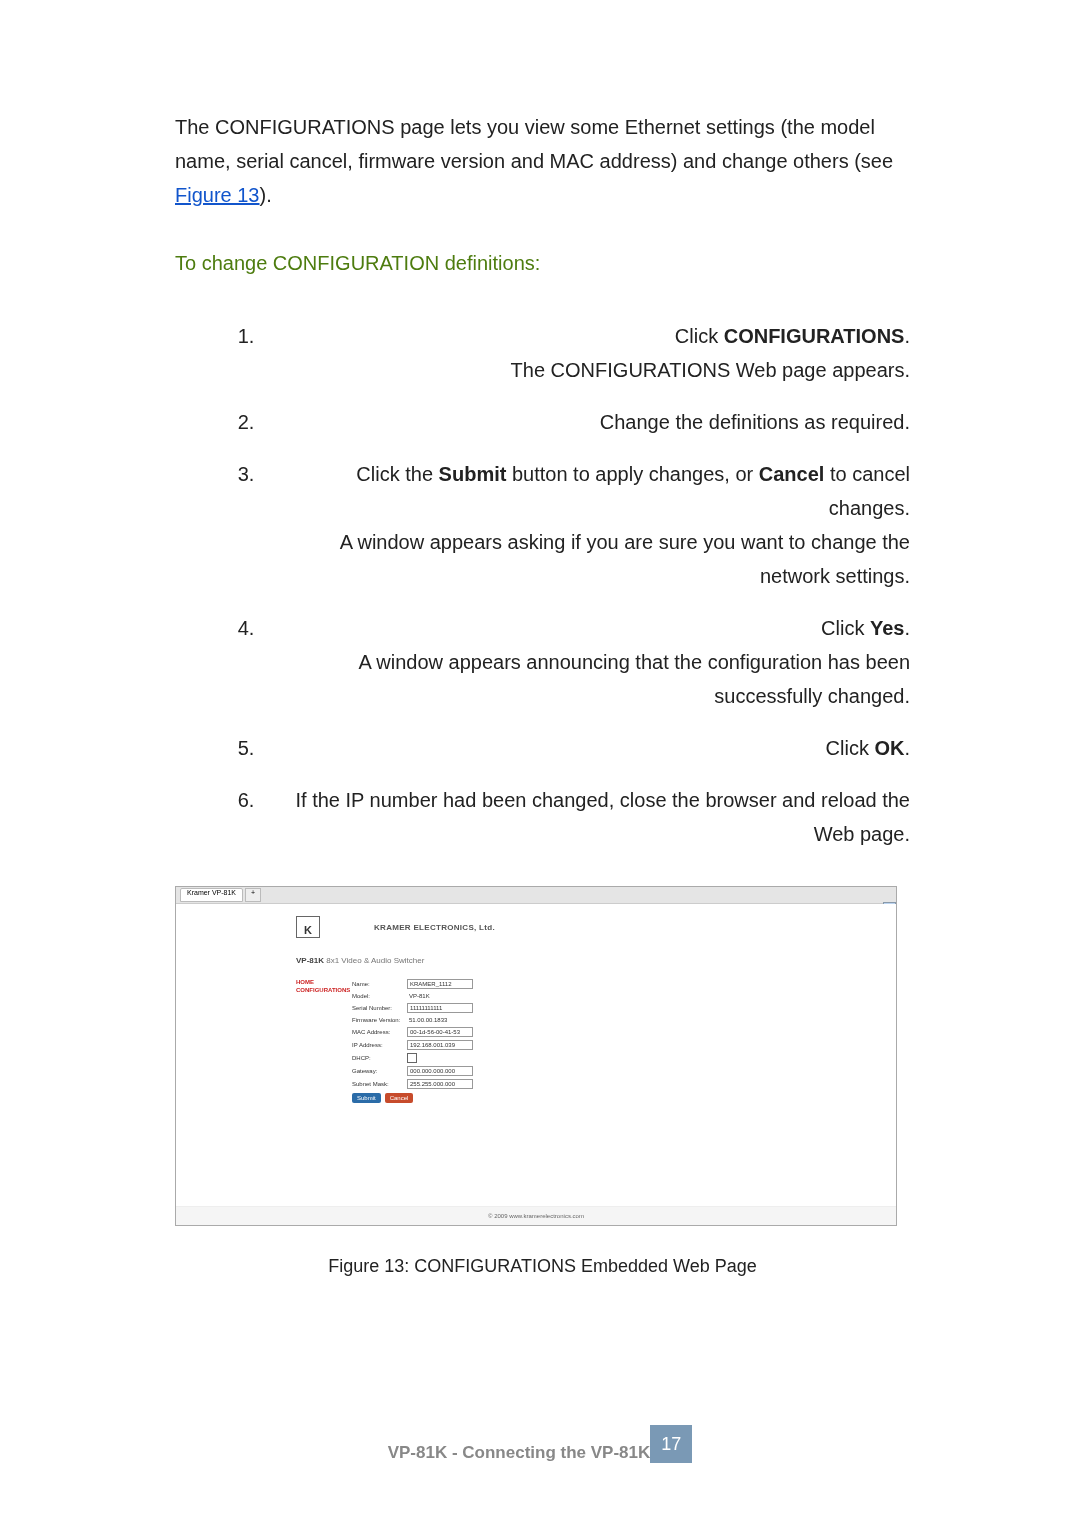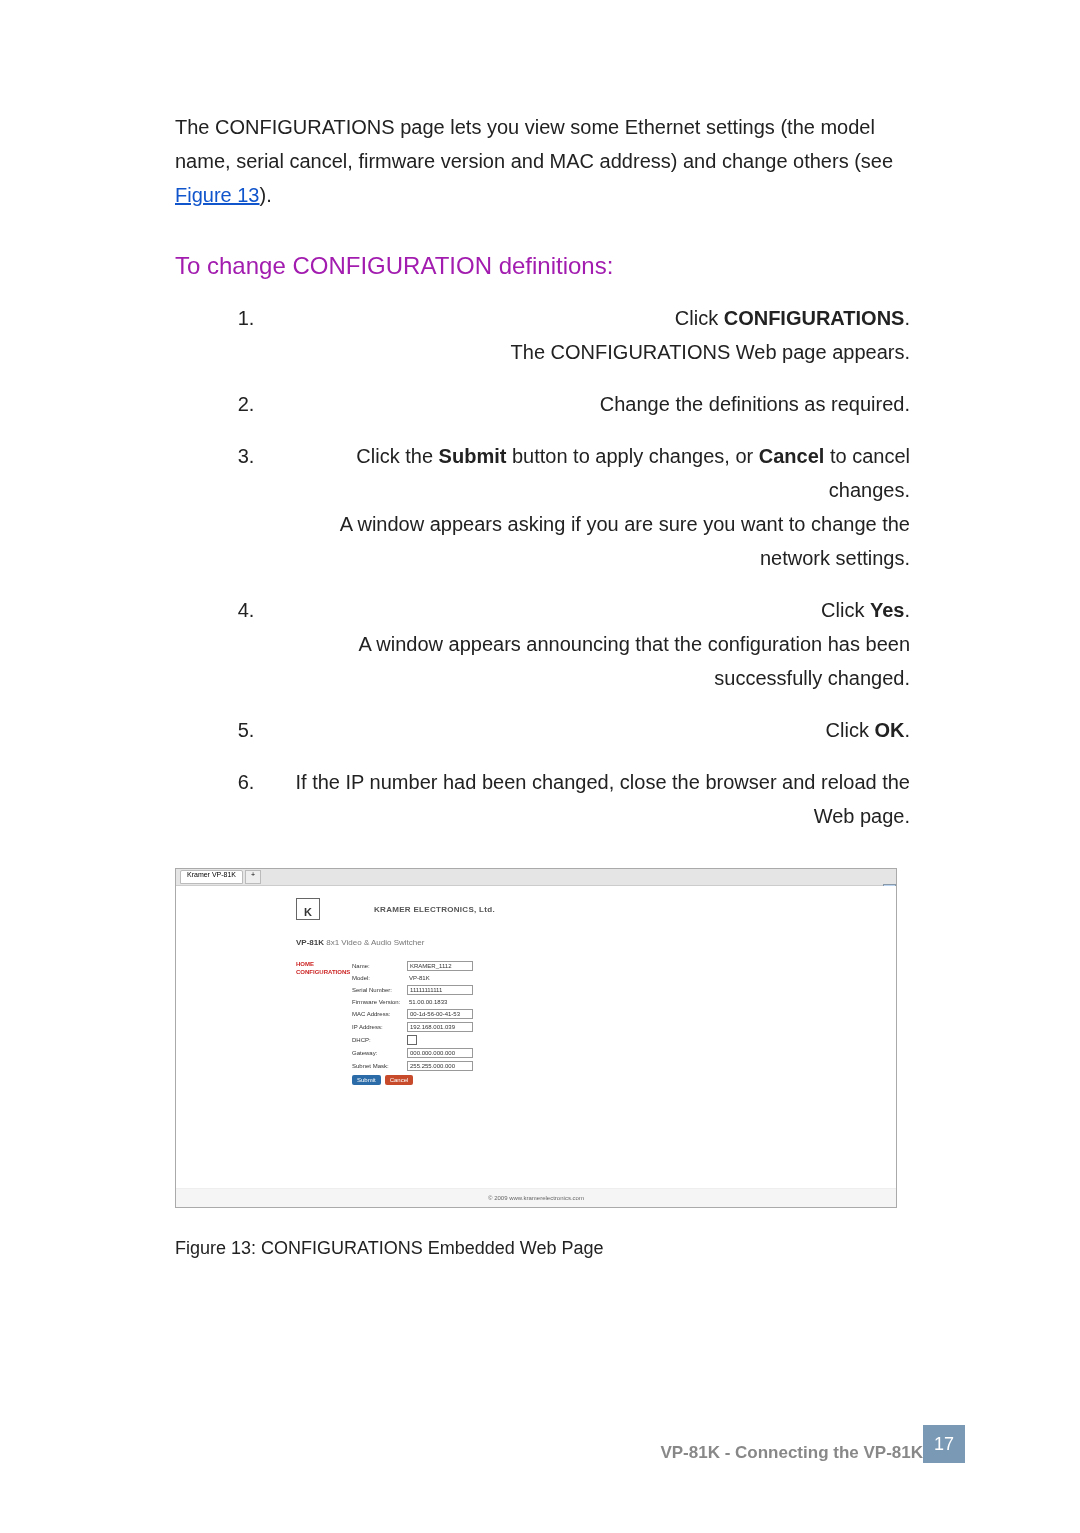--- a/index.html
+++ b/index.html
@@ -17,23 +17,23 @@
     .intro {
       font-size: 20px;
       line-height: 1.7;
       color: #222;
       margin-bottom: 40px;
     }
     .figure-link {
       color: #1155cc;
     }
     .subheading {
-      font-size: 24px;
-      color: #a21caf;
-      margin-bottom: 21px;
+      font-size: 20px;
+      color: #4d7c0f;
+      margin-bottom: 44px;
     }
     ol.steps {
       font-size: 20px;
       color: #222;
       padding-left: 85px;
       margin: 0 0 35px 0;
       line-height: 1.7;
       text-align: right;
     }
     ol.steps li {
@@ -191,32 +191,32 @@
       border-radius: 2px;
     }
     .browser-footer {
       text-align: center;
       font-size: 6px;
       color: #666;
       padding: 6px 0;
       border-top: 1px solid #eee;
     }
     .caption {
-      text-align: left;
+      text-align: center;
       font-size: 18px;
       color: #222;
       margin-top: 28px;
     }
     .page-footer {
       position: absolute;
       bottom: 70px;
       left: 115px;
       right: 115px;
       display: flex;
-      justify-content: flex-end;
+      justify-content: center;
       align-items: flex-end;
     }
     .footer-left {
       font-size: 17px;
       color: #888;
       font-weight: bold;
     }
     .page-num {
       background: #7a99b5;
       color: #fff;

